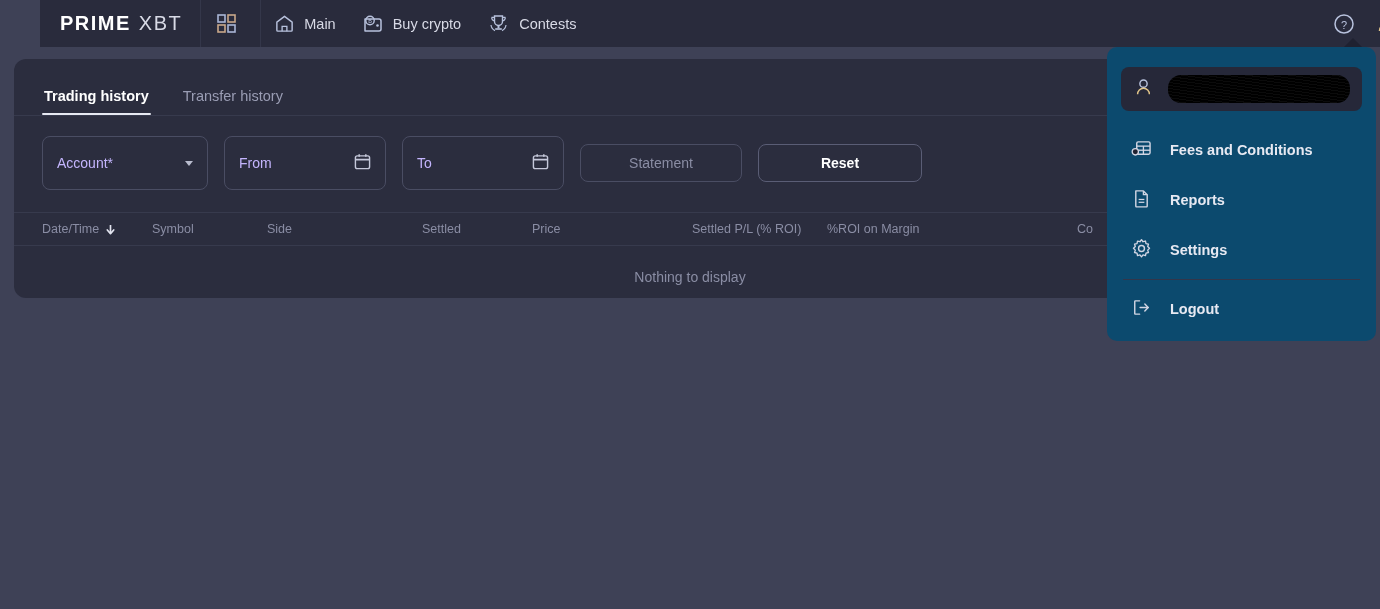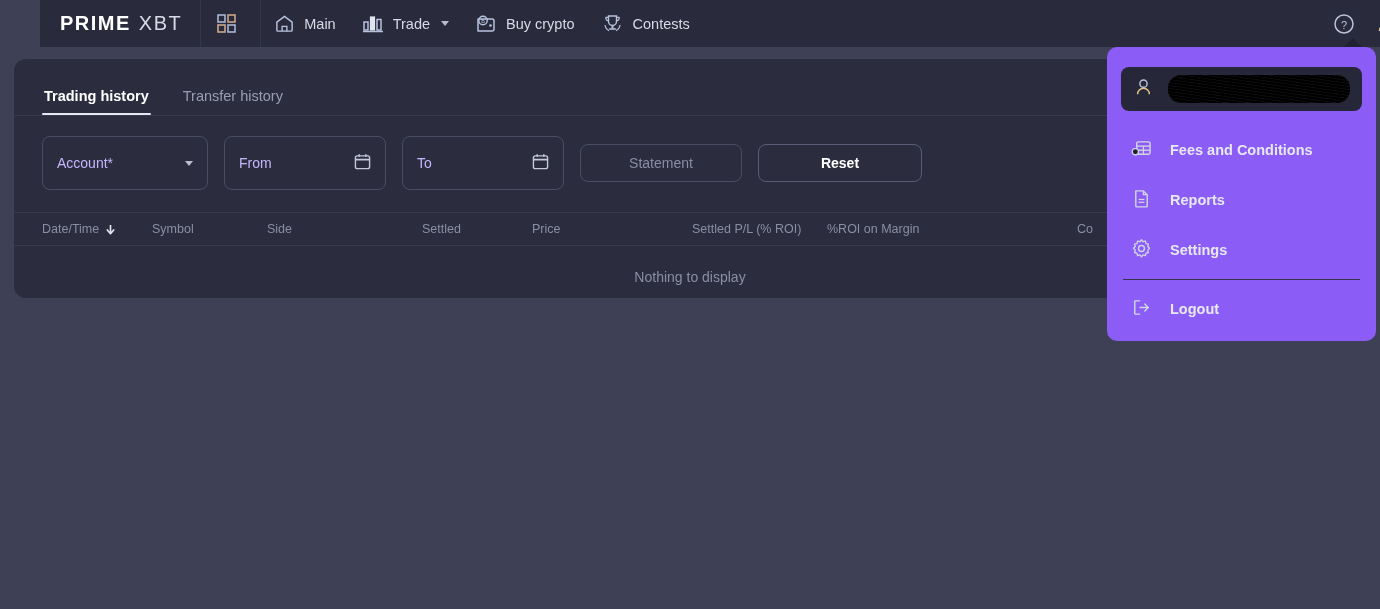--- a/index.html
+++ b/index.html
@@ -129,21 +129,21 @@
     position: absolute; top: 38px; left: 1344px;
     width: 0; height: 0;
     border-left: 9px solid transparent;
     border-right: 9px solid transparent;
     border-bottom: 9px solid #1f2130;
     z-index: 40;
   }
   .dropdown {
     position: absolute; top: 47px; left: 1107px;
     width: 269px; height: 294px;
-    background: #8b5cf6;
+    background: #0c4a6e;
     border-radius: 10px;
     z-index: 30;
     padding: 12px 0 0 0;
   }
   .dd-user {
     margin: 8px 14px 0 14px; height: 44px;
     background: #262839; border-radius: 8px;
     display: flex; align-items: center; gap: 12px; padding: 0 12px;
     cursor: pointer; position: relative; overflow: hidden;
   }
@@ -196,32 +196,20 @@
     <div class="nav-item">
       <span class="ico">
         <svg width="21" height="21" viewBox="0 0 22 22">
           <path d="M3 9.5 L11 3.5 L19 9.5 V18 a1 1 0 0 1-1 1 H4 a1 1 0 0 1-1-1 Z" fill="none" stroke="#b8c2dd" stroke-width="1.5" stroke-linejoin="round"></path>
           <path d="M8.5 19 v-5 h5 v5" fill="none" stroke="#b8c2dd" stroke-width="1.4"></path>
         </svg>
       </span>
       <span>Main</span>
     </div>
 
-    <div class="nav-item">
-      <span class="ico">
-        <svg width="22" height="21" viewBox="0 0 22 21">
-          <rect x="2" y="9" width="4" height="8" fill="none" stroke="#b8c2dd" stroke-width="1.5"></rect>
-          <rect x="8.5" y="4" width="4" height="13" fill="#dfe4f0" stroke="#dfe4f0" stroke-width="1.2"></rect>
-          <rect x="15" y="6.5" width="4" height="10.5" fill="none" stroke="#b8c2dd" stroke-width="1.5"></rect>
-          <line x1="1" y1="18.5" x2="21" y2="18.5" stroke="#b8c2dd" stroke-width="1.5"></line>
-        </svg>
-      </span>
-      <span>Trade</span>
-      <span class="caret-down"></span>
-    </div>
 
     <div class="nav-item">
       <span class="ico">
         <svg width="22" height="21" viewBox="0 0 22 21">
           <path d="M3 6 h14 a2 2 0 0 1 2 2 v8 a2 2 0 0 1-2 2 H3 Z" fill="none" stroke="#b8c2dd" stroke-width="1.5" stroke-linejoin="round"></path>
           <circle cx="8" cy="7.5" r="4.2" fill="none" stroke="#b8c2dd" stroke-width="1.4"></circle>
           <text x="8" y="10" font-size="5.5" fill="#b8c2dd" text-anchor="middle" font-family="Liberation Sans">B</text>
           <circle cx="15.5" cy="12.5" r="1.3" fill="#b8c2dd"></circle>
         </svg>
       </span>

